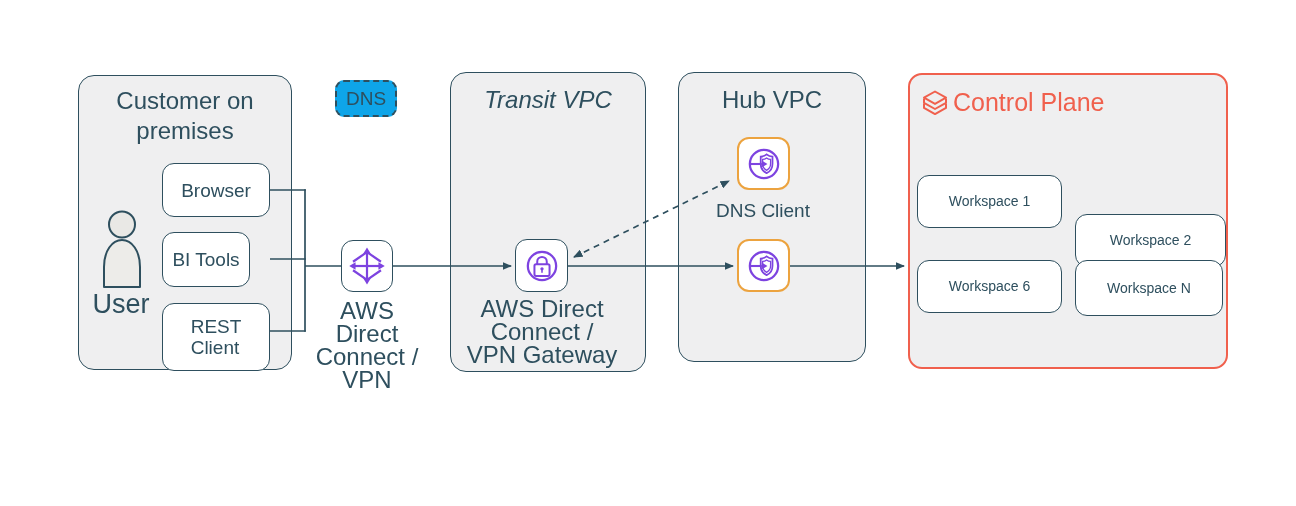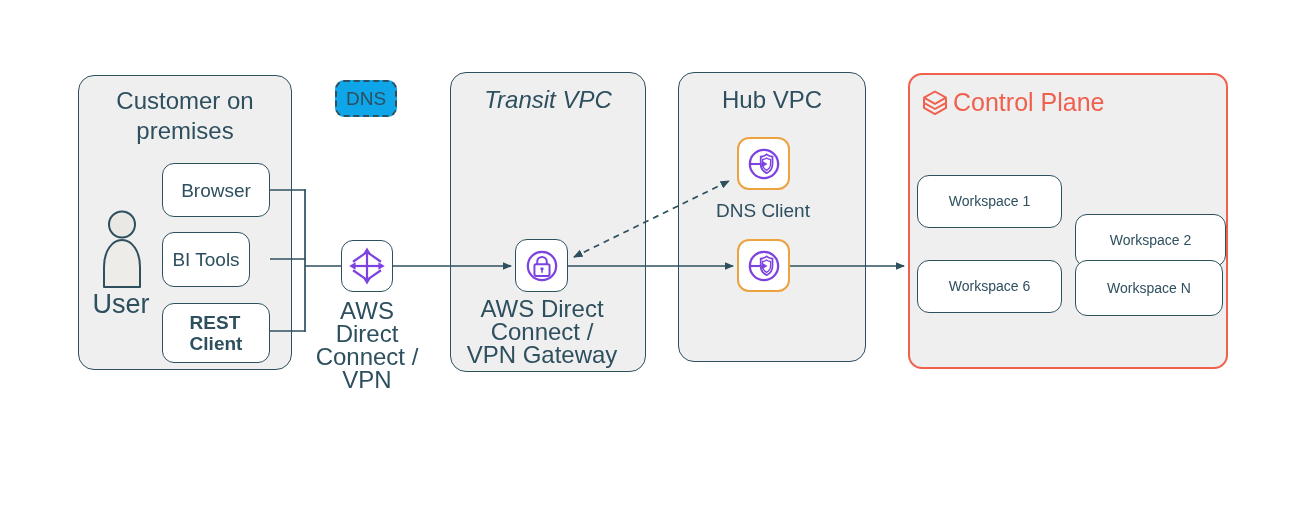--- a/index.html
+++ b/index.html
@@ -80,21 +80,21 @@
   <div class="panel-title" style="left:88px;top:86px;width:194px;">Customer on premises</div>
 
   <svg style="position:absolute;left:98px;top:210px;z-index:3;" width="48" height="78" viewBox="0 0 48 78">
     <circle cx="24" cy="14.5" r="13" fill="#e9e8e5" stroke="#2e4f5e" stroke-width="2"></circle>
     <path d="M6,77 V57 C6,41 14,30 24,30 C34,30 42,41 42,57 V77 Z" fill="#edece9" stroke="#2e4f5e" stroke-width="2" stroke-linejoin="round"></path>
   </svg>
   <div class="user-label" style="left:76px;top:289px;width:90px;">User</div>
 
   <div class="node" style="left:162px;top:163px;width:108px;height:54px;">Browser</div>
   <div class="node" style="left:162px;top:232px;width:88px;height:55px;">BI Tools</div>
-  <div class="node" style="left:162px;top:303px;width:108px;height:60px;font-weight:bold;">REST
+  <div class="node" style="left:162px;top:303px;width:108px;height:68px;">REST
 Client</div>
 
   <div class="dns-tag" style="left:335px;top:80px;width:62px;height:37px;">DNS</div>
 
   <div class="iconbox" style="left:341px;top:240px;width:52px;height:52px;">
     <svg width="44" height="44" viewBox="0 0 52 52">
       <g stroke="#7d43e0" stroke-width="2.6" fill="none" stroke-linejoin="round">
         <path d="M9.5,21 L26,9.5 L42.5,21"></path>
         <path d="M9.5,31 L26,42.5 L42.5,31"></path>
         <line x1="26" y1="10" x2="26" y2="42"></line>

